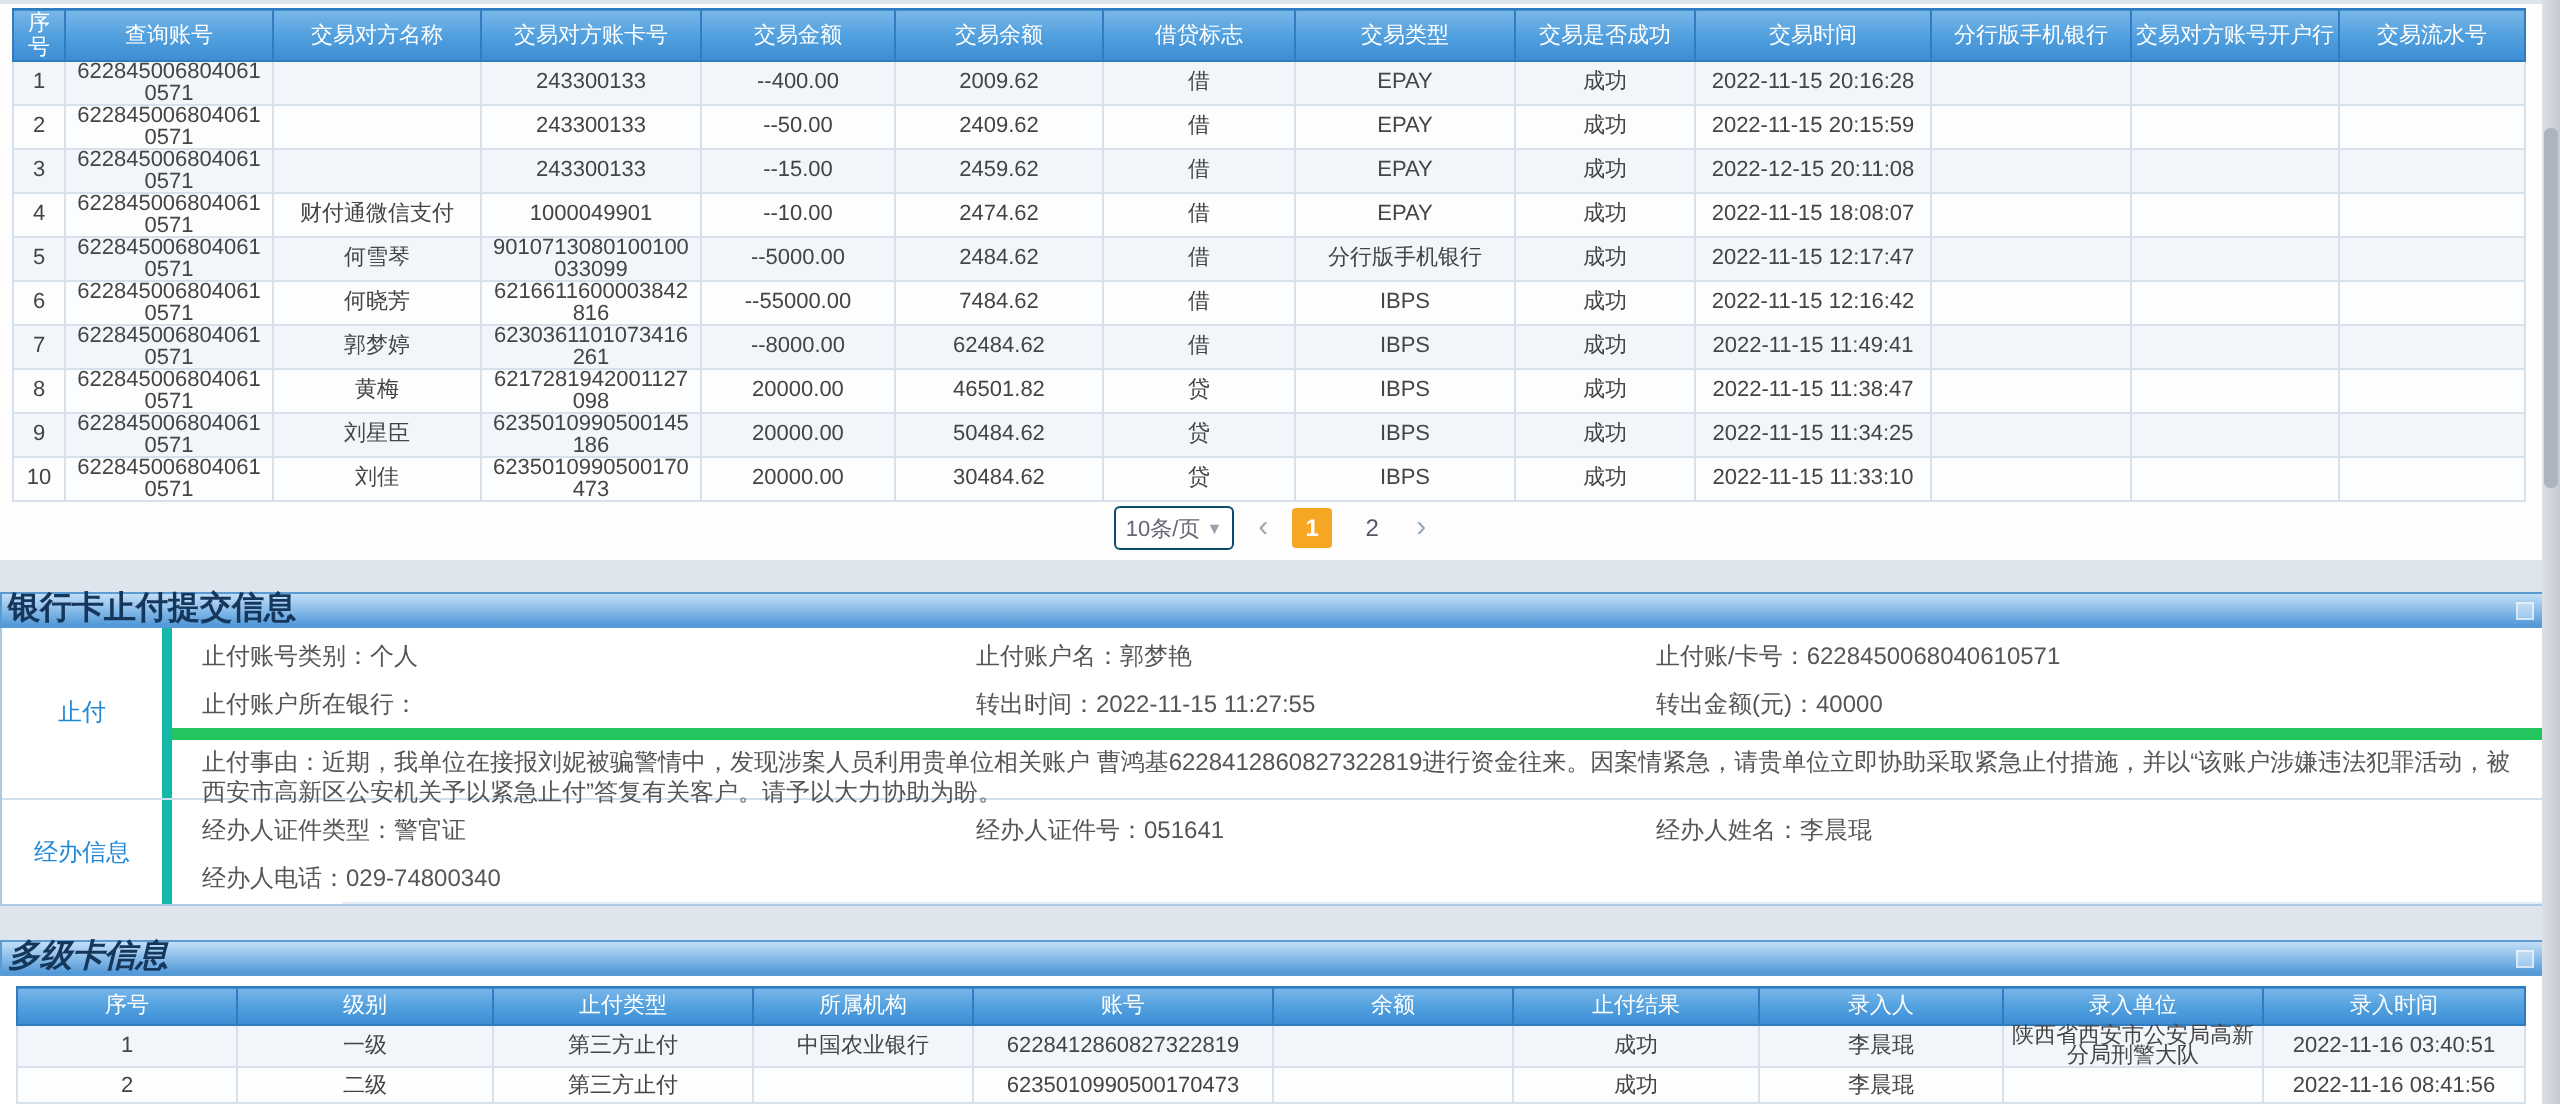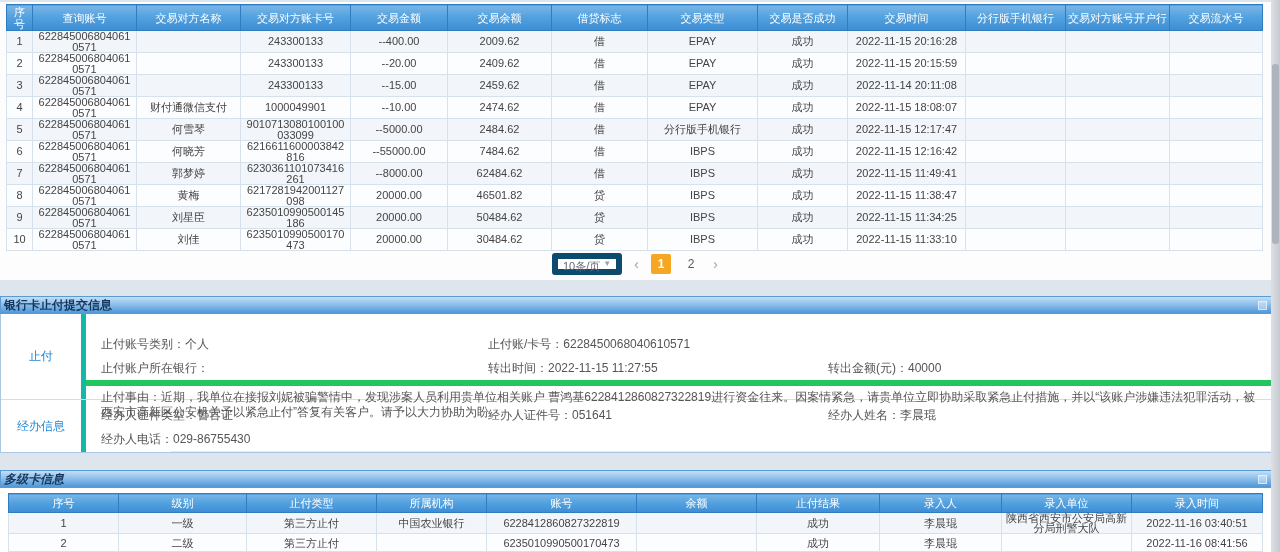--- a/index.html
+++ b/index.html
@@ -7,46 +7,46 @@
   body { font-family:"Liberation Sans","DejaVu Sans",sans-serif; background:#dfe5ec; position:relative; }
 
   .panel { position:absolute; background:#fdfdfe; }
   #panel-top { top:2px; left:0; width:1272px; height:278px; }
   #panel-mid-bar { top:296px; left:0; width:1272px; height:18px; }
   #panel-mid-body { top:314px; left:0; width:1272px; height:139px; background:#fff; border:1px solid #aac8e4; border-top:none; }
   #panel-bot-bar { top:470px; left:0; width:1272px; height:18px;font-style:italic; }
   #panel-bot-body { top:488px; left:0; width:1272px; height:64px; background:#fff; }
 
   .section-bar { background:linear-gradient(180deg,#c3def6 0%,#8fc0ea 45%,#4f97d8 100%); border:1px solid #5b9bd4; display:flex; align-items:center; justify-content:space-between; padding:0 4px 0 3px; }
-  .section-title { font-size:12px; font-weight:bold; color:#16375c; line-height:16px; }
+  .section-title { font-size:16px; font-weight:bold; color:#16375c; line-height:16px; }
   .bar-icon { width:9px; height:9px; background:rgba(255,255,255,.35); border:1px solid rgba(255,255,255,.55); }
 
   table.tbl { border-collapse:collapse; table-layout:fixed; position:absolute; }
   #tx-table { top:2px; left:6px; width:1256px; }
   .tbl th { background:linear-gradient(180deg,#79b6e8 0%,#51a0de 50%,#3d8dd5 100%); color:#fff; font-size:11px; font-weight:400; height:26px; padding:0 1px; border:1px solid #2f7dc0; line-height:12px; word-break:break-all; }
   .tbl th:first-child { padding:0 7px; }
   .tbl td { font-size:11px; color:#444; text-align:center; border:1px solid #d6e1ec; line-height:10.5px; padding:0 4px; word-break:break-all; height:21px; background:#fcfdff; }
   .tbl tr:nth-child(odd) td { background:#f2f5f9; }
 
   #pager { position:absolute; top:250px; left:0; width:1272px; height:24px; display:flex; align-items:center; justify-content:center; gap:10px; }
-  .pg-size { display:inline-flex; align-items:flex-start; gap:3px; height:22px; padding:0 5px; border:6px solid #0c4a6e; border-radius:3px; background:#fff; font-size:11px; color:#667; }
+  .pg-size { display:inline-flex; align-items:center; gap:3px; height:22px; padding:0 5px; border:1px solid #0c4a6e; border-radius:3px; background:#fff; font-size:11px; color:#667; }
   .pg-caret { font-size:8px; color:#98a2ae; }
   .pg-arrow { font-size:15px; color:#9aa7b5; line-height:20px; padding:0 2px; cursor:default; }
   .pg-num { min-width:20px; height:20px; line-height:20px; text-align:center; font-size:12px; color:#556; border-radius:2px; }
   .pg-num.active { background:#f5a623; color:#fff; font-weight:bold; }
 
   
   .grp { display:flex; width:100%; }
   .grp-label { width:85px; flex:0 0 85px; display:flex; align-items:center; justify-content:center; color:#2188d8; font-size:12px; border-right:5px solid #14b8a6; }
   .grp-fields { flex:1; }
   .f-row { display:grid; grid-template-columns:387px 340px auto; padding-left:15px; height:24px; align-items:center; }
   .f-item { font-size:12px; color:#555; white-space:nowrap; overflow:hidden; }
   .f-reason { padding:4px 10px 4px 15px; font-size:12px; color:#555; line-height:15px; border-top:6px solid #22c55e; height:38px; }
   #grp1 { height:86px; border-bottom:1px solid #cfdfee; }
-  #grp1 .grp-fields { padding-top:2px;margin-top:16px; }
+  #grp1 .grp-fields { padding-top:2px; }
   #grp2 { height:52px; }
   #grp2 .grp-fields { padding-top:3px; }
   .grp-footer { height:9px; border-top:1px solid #e4edf5; margin-left:85px; }
 
   
   #mc-table { top:493px; left:8px; width:1254px; }
   #mc-table th { height:19px; }
   #mc-table td { height:18px; line-height:10px; }
 
   
@@ -104,41 +104,41 @@
           <td>2022-11-15 20:16:28</td>
           <td></td>
           <td></td>
           <td></td>
         </tr>
         <tr>
           <td>2</td>
           <td>6228450068040610571</td>
           <td></td>
           <td>243300133</td>
-          <td>--20.00</td>
+          <td>--50.00</td>
           <td>2409.62</td>
           <td>借</td>
           <td>EPAY</td>
           <td>成功</td>
           <td>2022-11-15 20:15:59</td>
           <td></td>
           <td></td>
           <td></td>
         </tr>
         <tr>
           <td>3</td>
           <td>6228450068040610571</td>
           <td></td>
           <td>243300133</td>
           <td>--15.00</td>
           <td>2459.62</td>
           <td>借</td>
           <td>EPAY</td>
           <td>成功</td>
-          <td>2022-11-14 20:11:08</td>
+          <td>2022-12-15 20:11:08</td>
           <td></td>
           <td></td>
           <td></td>
         </tr>
         <tr>
           <td>4</td>
           <td>6228450068040610571</td>
           <td>财付通微信支付</td>
           <td>1000049901</td>
           <td>--10.00</td>
@@ -260,40 +260,41 @@
   <span class="section-title">银行卡止付提交信息</span>
   <span class="bar-icon"></span>
 </div>
 
 <div class="panel" id="panel-mid-body">
   <div class="grp" id="grp1">
     <div class="grp-label">止付</div>
     <div class="grp-fields">
       <div class="f-row">
         <span class="f-item">止付账号类别：个人</span>
+        <span class="f-item">止付账户名：郭梦艳</span>
         <span class="f-item">止付账/卡号：6228450068040610571</span>
       </div>
       <div class="f-row">
         <span class="f-item">止付账户所在银行：</span>
         <span class="f-item">转出时间：2022-11-15 11:27:55</span>
         <span class="f-item">转出金额(元)：40000</span>
       </div>
       <div class="f-reason">止付事由：近期，我单位在接报刘妮被骗警情中，发现涉案人员利用贵单位相关账户 曹鸿基6228412860827322819进行资金往来。因案情紧急，请贵单位立即协助采取紧急止付措施，并以“该账户涉嫌违法犯罪活动，被西安市高新区公安机关予以紧急止付”答复有关客户。请予以大力协助为盼。</div>
     </div>
   </div>
   <div class="grp" id="grp2">
     <div class="grp-label">经办信息</div>
     <div class="grp-fields">
       <div class="f-row">
         <span class="f-item">经办人证件类型：警官证</span>
         <span class="f-item">经办人证件号：051641</span>
         <span class="f-item">经办人姓名：李晨琨</span>
       </div>
       <div class="f-row">
-        <span class="f-item">经办人电话：029-86755430</span>
+        <span class="f-item">经办人电话：029-74800340</span>
       </div>
       <div class="grp-footer"></div>
     </div>
   </div>
 </div>
 
 <div class="panel section-bar" id="panel-bot-bar">
   <span class="section-title">多级卡信息</span>
   <span class="bar-icon"></span>
 </div>

